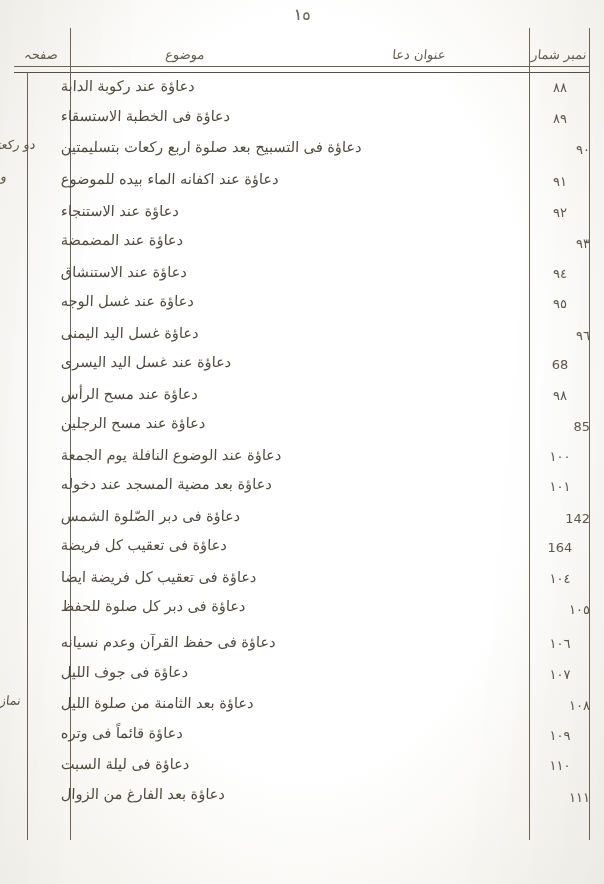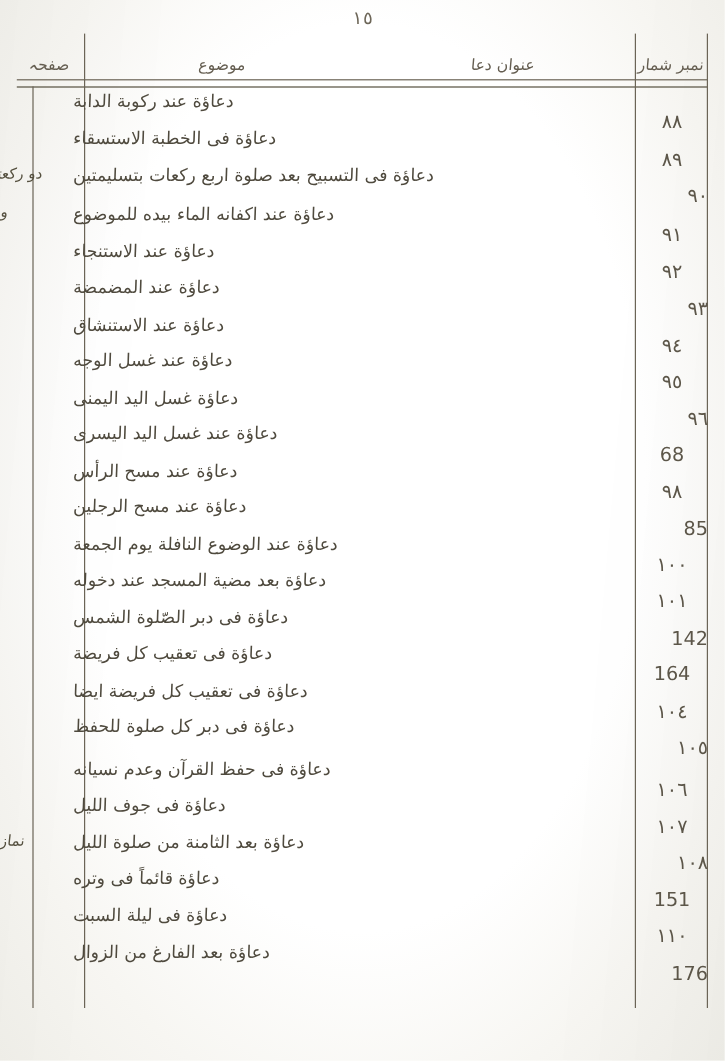--- a/index.html
+++ b/index.html
@@ -37,21 +37,21 @@
   
   .folio {
     position: absolute;
     top: 6px;
     left: 0;
     right: 0;
     text-align: center;
     font-size: 15px;
     color: #6d6658;
     letter-spacing: 1px;
-    font-family: Liberation Mono, monospace;
+    font-family: Liberation Sans, sans-serif;
   }
 
   
   .table-wrap {
     position: absolute;
     top: 26px;
     left: 14px;
     right: 14px;
     height: 822px;
   }
@@ -107,23 +107,23 @@
     position: relative;
     display: flex;
     flex-direction: row;
     align-items: flex-start;
     height: 30.5px;
   }
   .c-serial {
     width: 60px;
     flex: 0 0 60px;
     text-align: center;
-    font-size: 16px;
+    font-size: 13px;
     color: #5c5649;
-    padding-top: 18px;
+    padding-top: 6px;
     font-family: "DejaVu Sans", sans-serif;
   }
   .c-title {
     width: 459px;
     flex: 0 0 459px;
     text-align: left;
     padding: 2px 10px 0 6px;
     font-size: 14.5px;
     line-height: 1.25;
     color: #4f4a3e;
@@ -280,30 +280,30 @@
           <div class="c-serial"><span>١٠٧</span></div>
           <div class="c-title"><span>دعاؤة فى جوف الليل</span></div>
           <div class="c-topic"></div>
         </div>
         <div class="row">
           <div class="c-serial"><span>١٠٨</span></div>
           <div class="c-title"><span>دعاؤة بعد الثامنة من صلوة الليل</span></div>
           <div class="c-topic"><span>نماز شب کی آٹھویں رکعت کے بعد کی دُعا</span></div>
         </div>
         <div class="row">
-          <div class="c-serial"><span>151</span></div>
+          <div class="c-serial"><span>١٠٩</span></div>
           <div class="c-title"><span>دعاؤة قائماً فى وتره</span></div>
           <div class="c-topic"></div>
         </div>
         <div class="row">
           <div class="c-serial"><span>١١٠</span></div>
           <div class="c-title"><span>دعاؤة فى ليلة السبت</span></div>
           <div class="c-topic"></div>
         </div>
         <div class="row">
-          <div class="c-serial"><span>176</span></div>
+          <div class="c-serial"><span>١١١</span></div>
           <div class="c-title"><span>دعاؤة بعد الفارغ من الزوال</span></div>
           <div class="c-topic"></div>
         </div>
       </div>
 
   </div>
 </div>
 
 </body></html>

